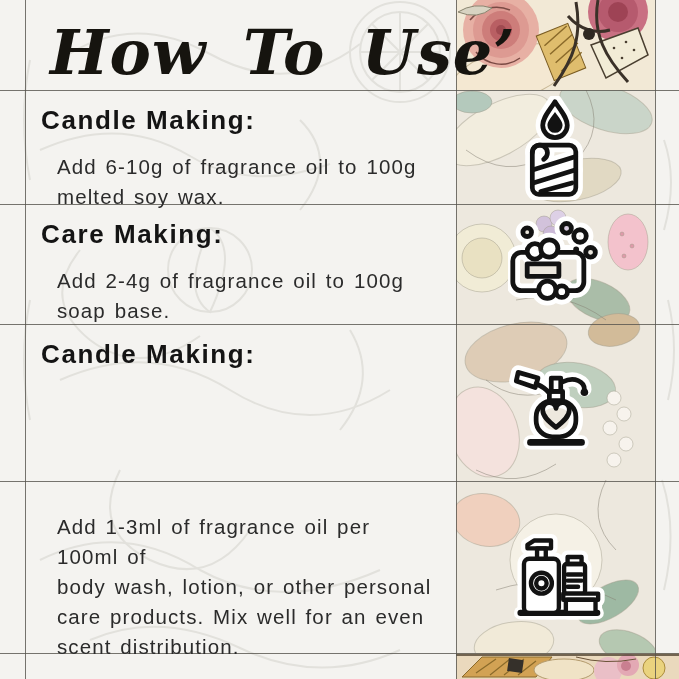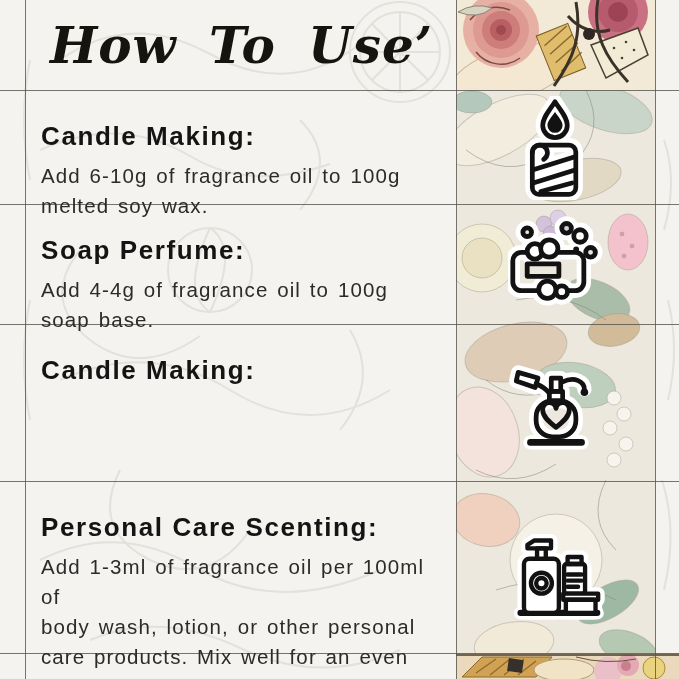--- a/index.html
+++ b/index.html
@@ -11,26 +11,26 @@
   .sketch{left:0;top:0;}
   
   .floral-strip{left:456px;top:0;width:199px;height:679px;}
   .rose-block{left:456px;top:0;width:199px;height:90px;}
   .bottom-strip{left:456px;top:653px;width:223px;height:26px;}
   
   .vline{width:1px;background:#55524c;opacity:.8;}
   .hline{height:1px;background:#55524c;opacity:.8;}
   
   .title{left:50px;top:16px;font-family:"DejaVu Serif","Liberation Serif",serif;
-         font-style:italic;font-weight:600;font-size:50px;color:#16140f;
+         font-style:italic;font-weight:600;font-size:62px;color:#16140f;
          letter-spacing:1px;word-spacing:14px;white-space:nowrap;}
   .section{left:25px;width:431px;box-sizing:border-box;padding:15px 6px 0 16px;}
-  .section h2{margin:16px 0 9px 0;font-size:26px;font-weight:bold;color:#141414;
+  .section h2{margin:0 0 9px 0;font-size:26px;font-weight:bold;color:#141414;
               letter-spacing:1.6px;}
-  .section p{margin:0;font-size:20.5px;line-height:30px;color:#2b2b2b;
+  .section p{margin:16px;font-size:20.5px;line-height:30px;color:#2b2b2b;
              letter-spacing:1.1px;word-spacing:2px;white-space:pre-line;}
   
   .icon-box{pointer-events:none;}
   .halo *{stroke:#ffffff;stroke-width:15;fill:none;stroke-linecap:round;stroke-linejoin:round;}
   .ink *{stroke:#121212;stroke-width:5;fill:none;stroke-linecap:round;stroke-linejoin:round;}
   .ink .solid{fill:#121212;stroke:none;}
   .ink .wfill{fill:#ffffff;}
   .ink .thick{stroke-width:7;}
 </style>
 </head>
@@ -149,29 +149,28 @@
   <div class="abs hline" style="left:0;top:653px;width:679px;"></div>
 
   <div class="abs title">How To Use’</div>
 
   <div class="abs section" style="top:90px;height:114px;">
     <h2>Candle Making:</h2>
     <p>Add 6-10g of fragrance oil to 100g
 melted soy wax.</p>
   </div>
   <div class="abs section" style="top:204px;height:120px;">
-    <h2>Soap Perfume:</h2>
-    <p>Add 4-4g of fragrance oil to 100g
+    <h2>Care Making:</h2>
+    <p>Add 2-4g of fragrance oil to 100g
 soap base.</p>
   </div>
   <div class="abs section" style="top:324px;height:157px;">
     <h2>Candle Making:</h2>
   </div>
   <div class="abs section" style="top:481px;height:172px;">
-    <h2>Personal Care Scenting:</h2>
     <p>Add 1-3ml of fragrance oil per 100ml of
 body wash, lotion, or other personal
 care products. Mix well for an even
 scent distribution.</p>
   </div>
 
   <div class="abs icon-box" style="left:512px;top:96px;">
     <svg width="86" height="104" viewBox="0 0 90 110">
       <g class="halo">
         <path d="M45,6 C52,17 58,23 58,31 a13,13 0 0 1 -26,0 C32,23 38,17 45,6 Z"></path>

